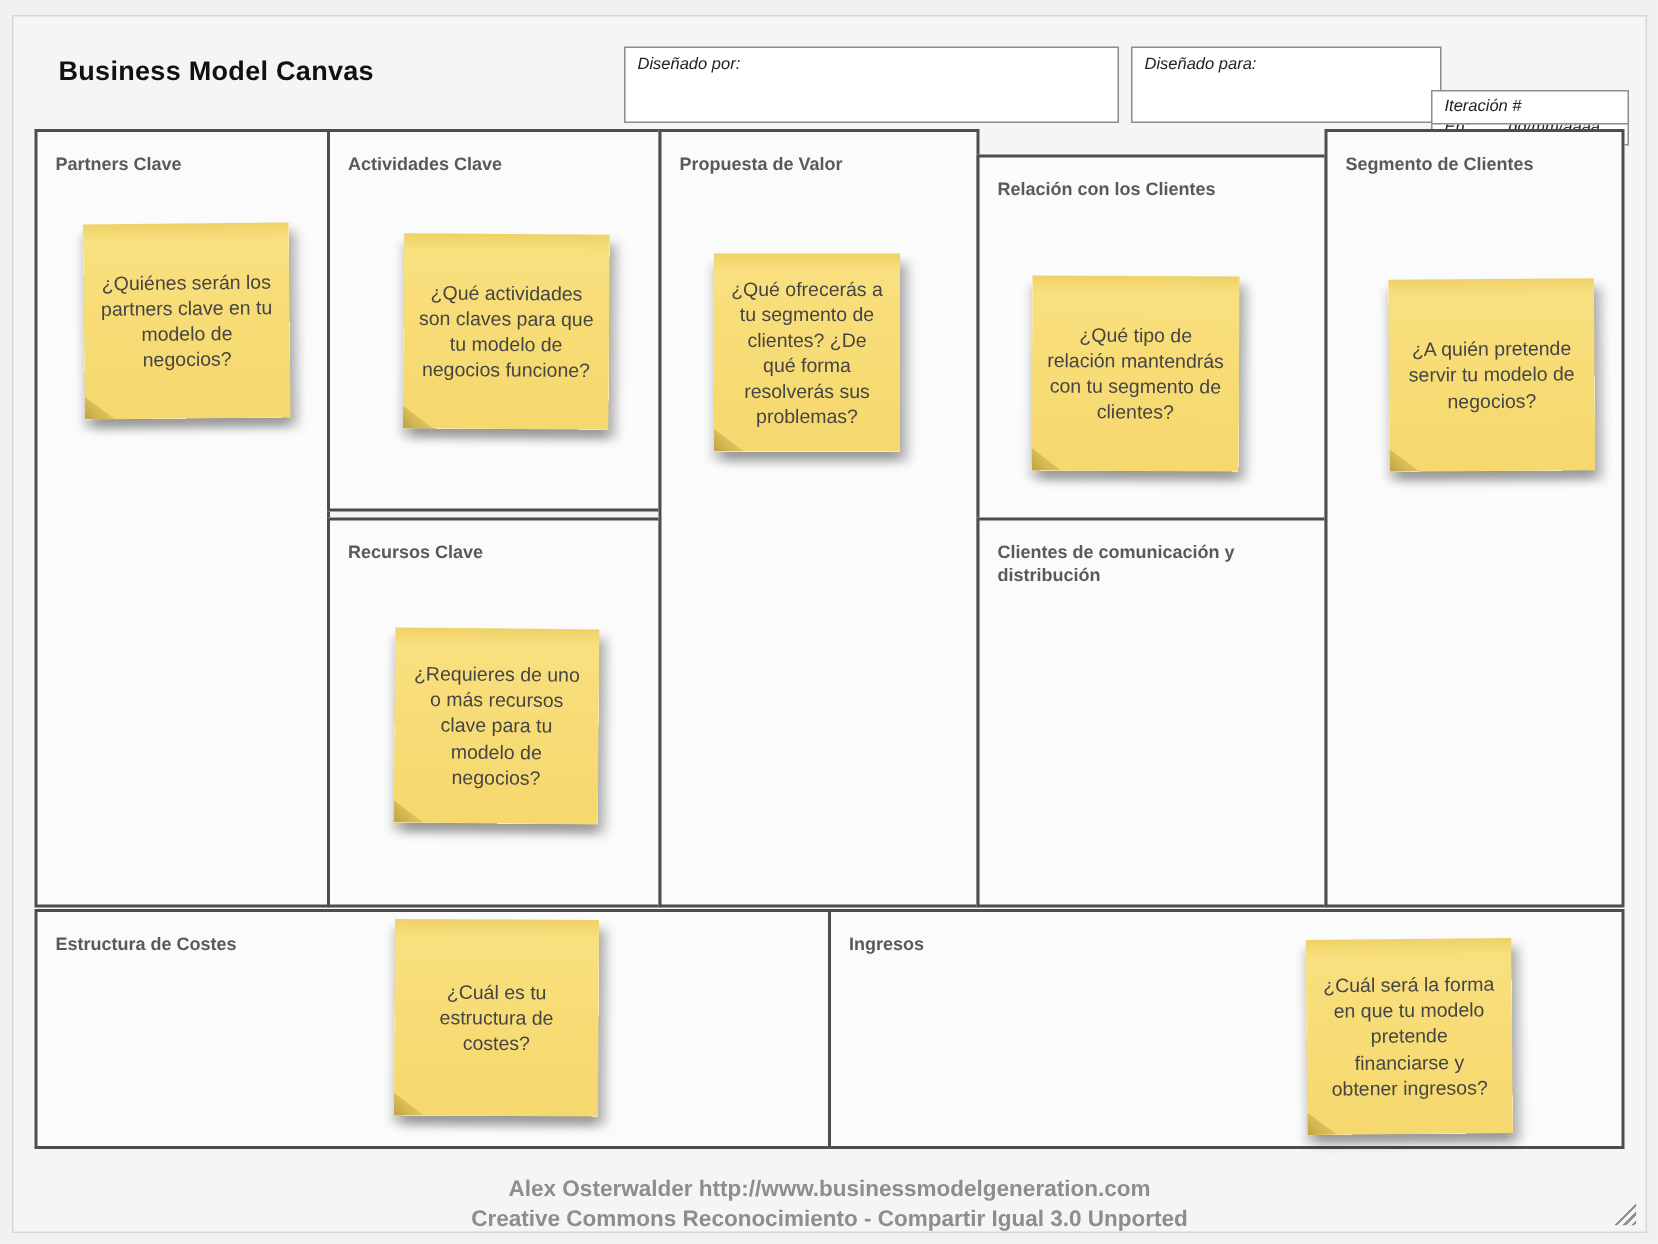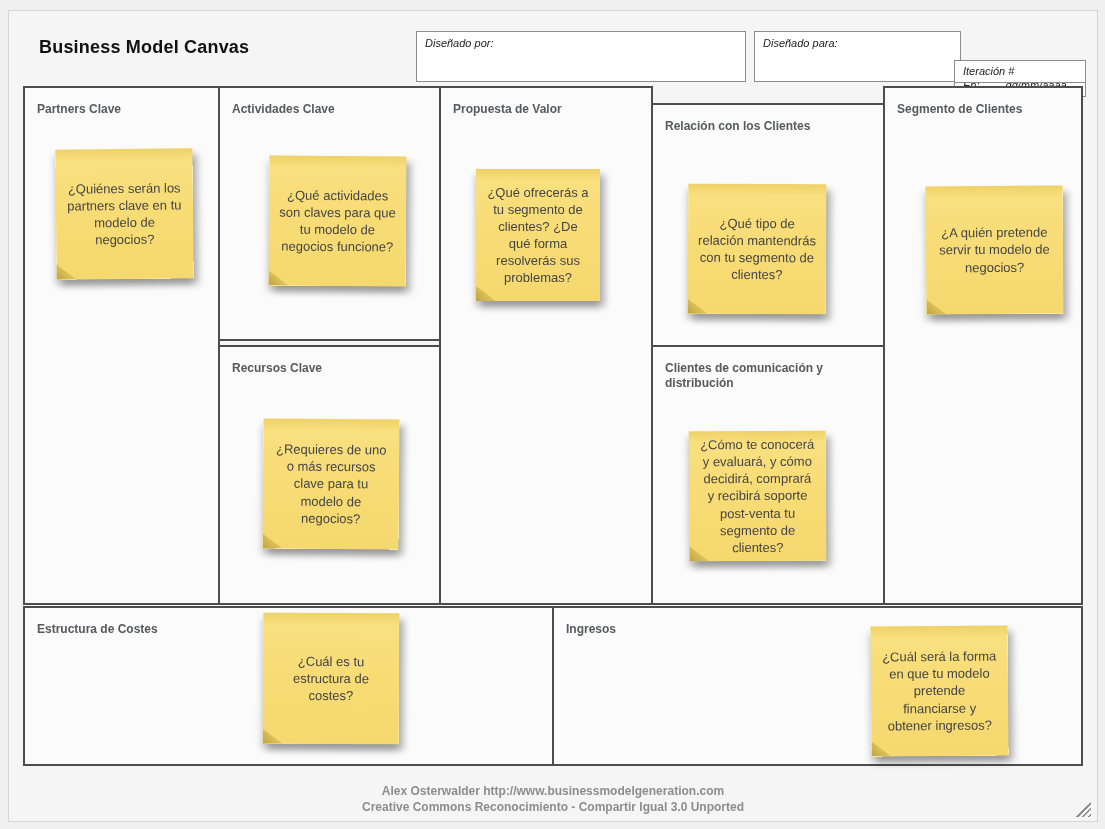--- a/index.html
+++ b/index.html
@@ -49,21 +49,21 @@
     margin:0;font-size:13px;line-height:1.32;color:#454545;
   }
   .note .fold{
     position:absolute;left:0;bottom:0;width:20px;height:15px;
     background:linear-gradient(45deg,#bfa341 0%,#d9bd58 45%,#efd46c 100%);
     clip-path:polygon(0 0,100% 100%,0 100%);
   }
   
   .footer{
     position:absolute;left:0;top:772px;width:100%;
-    text-align:center;font-size:12px;font-weight:bold;color:#8d8d8d;line-height:1.35;
+    text-align:center;font-size:15px;font-weight:bold;color:#8d8d8d;line-height:1.35;
   }
   
   .grip{
     position:absolute;right:6px;bottom:4px;width:17px;height:15px;
     background:repeating-linear-gradient(135deg,#8f8f8f 0 1.5px,transparent 1.5px 4px);
     clip-path:polygon(100% 0,100% 100%,0 100%);
     cursor:nwse-resize;
   }
 </style>
 </head>
@@ -127,24 +127,20 @@
     <p>¿Requieres de uno o más recursos clave para tu modelo de negocios?</p>
   </div>
   <div class="note" style="left:467px;top:158px;width:124px;height:132px;">
     <div class="fold"></div>
     <p>¿Qué ofrecerás a tu segmento de clientes? ¿De qué forma resolverás sus problemas?</p>
   </div>
   <div class="note" style="left:679px;top:173px;width:138px;height:130px;transform:rotate(0.3deg);">
     <div class="fold"></div>
     <p>¿Qué tipo de relación mantendrás con tu segmento de clientes?</p>
   </div>
-  <div class="note" style="left:680px;top:420px;width:137px;height:130px;transform:rotate(-0.3deg);">
-    <div class="fold"></div>
-    <p>¿Cómo te conocerá y evaluará, y cómo decidirá, comprará y recibirá soporte post-venta tu segmento de clientes?</p>
-  </div>
   <div class="note" style="left:917px;top:175px;width:137px;height:128px;transform:rotate(-0.4deg);">
     <div class="fold"></div>
     <p>¿A quién pretende servir tu modelo de negocios?</p>
   </div>
   <div class="note" style="left:254px;top:602px;width:136px;height:131px;transform:rotate(0.3deg);">
     <div class="fold"></div>
     <p>¿Cuál es tu estructura de costes?</p>
   </div>
   <div class="note" style="left:862px;top:615px;width:137px;height:130px;transform:rotate(-0.5deg);">
     <div class="fold"></div>

